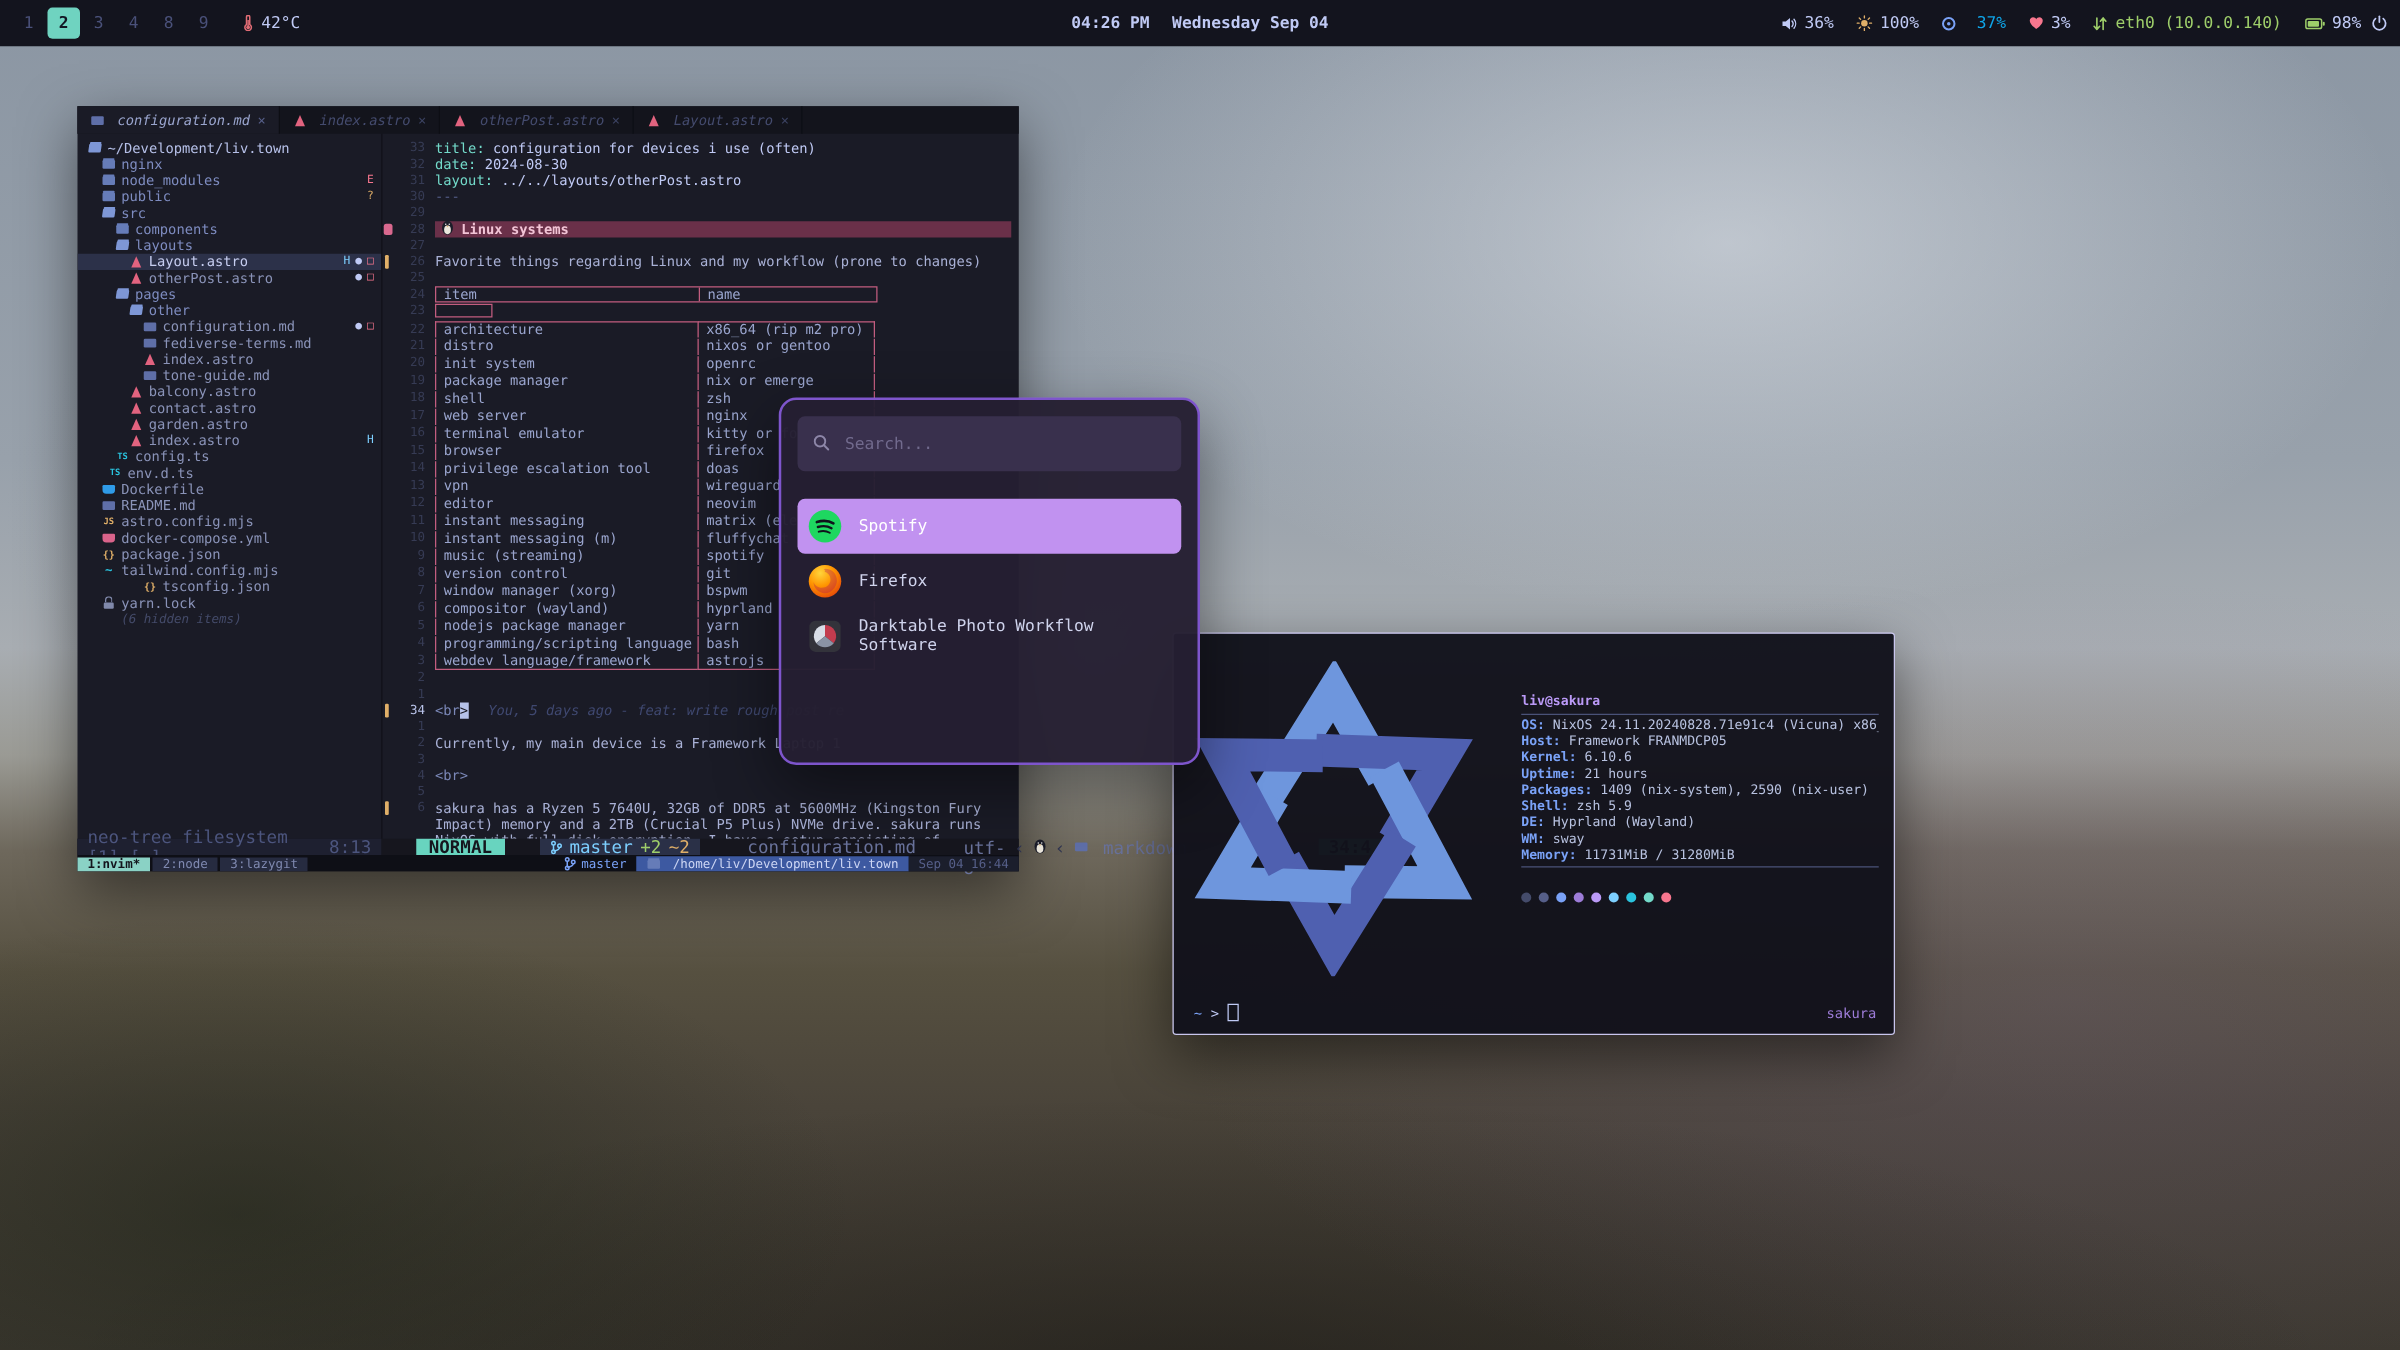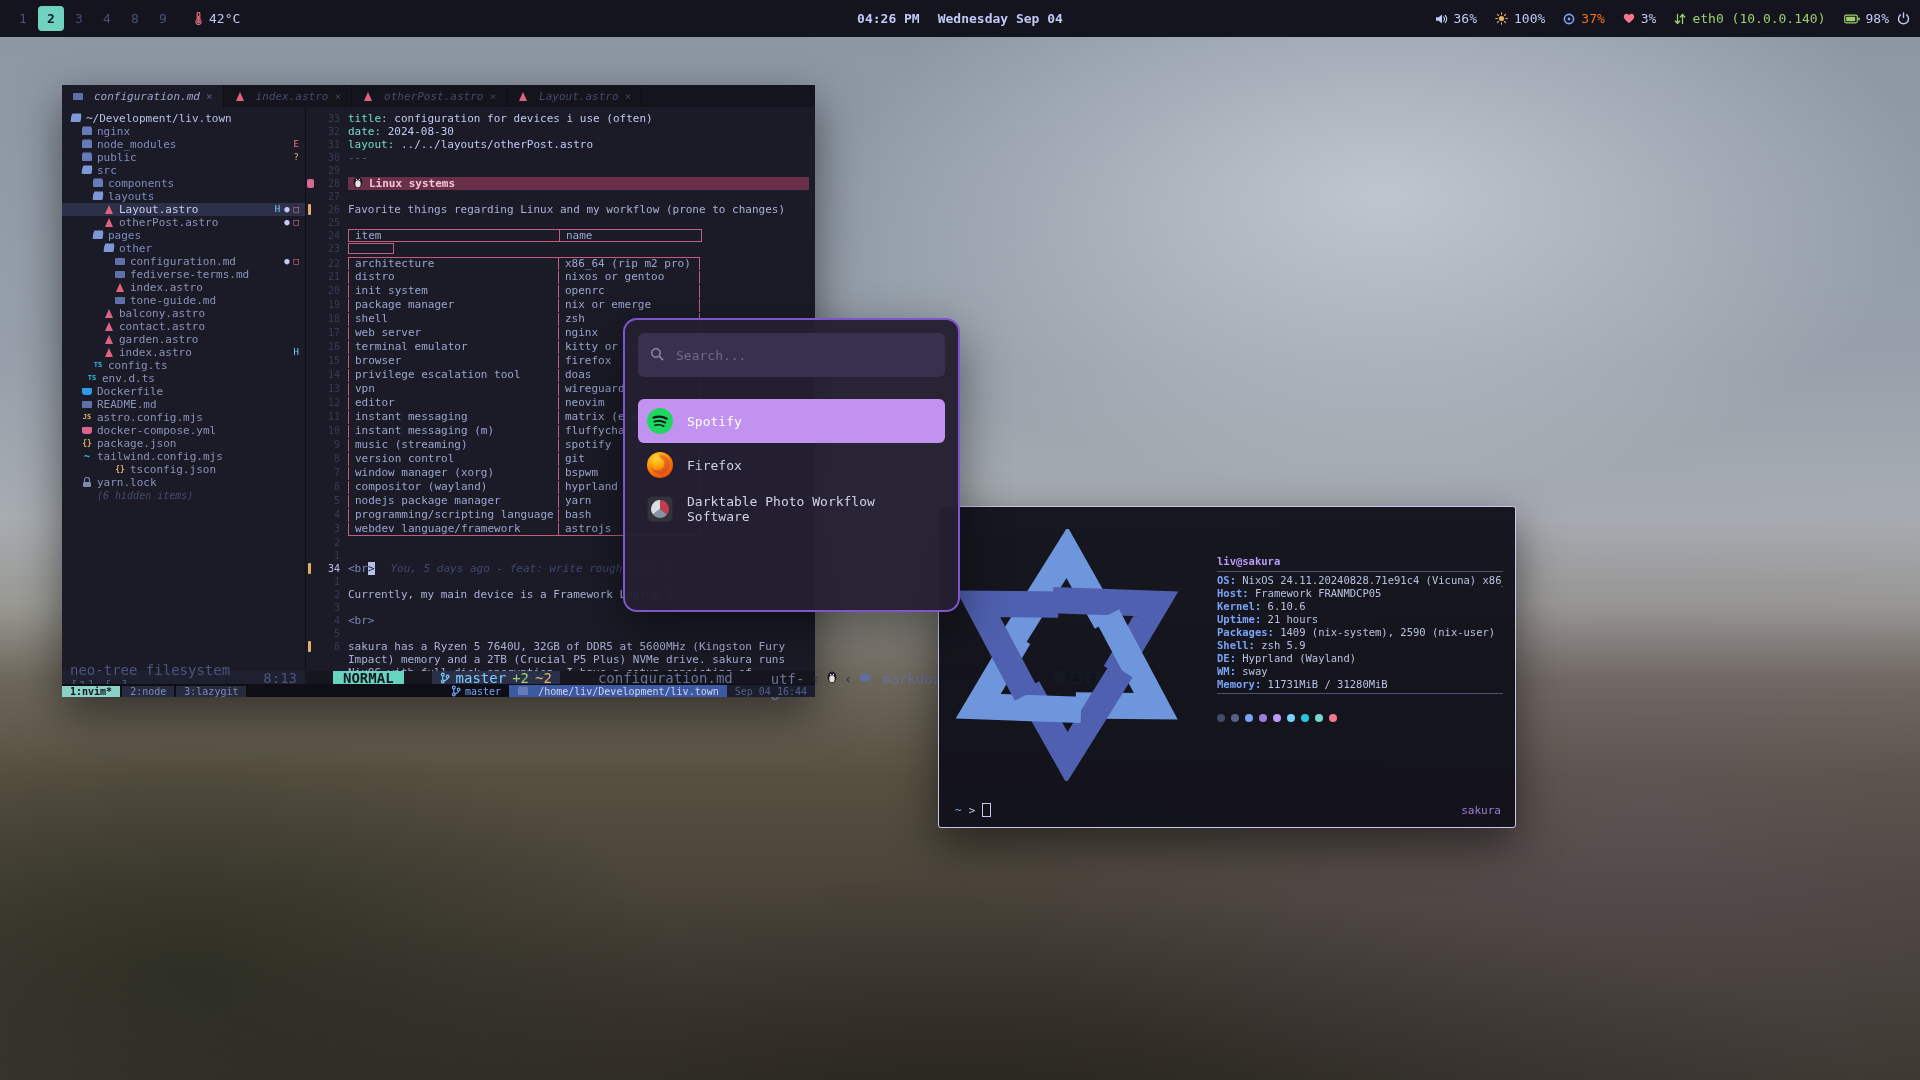--- a/index.html
+++ b/index.html
@@ -181,21 +181,21 @@
           </span>
           <span class="mval" style="color: rgb(192, 202, 245);">100%</span>
         </div>
         <div class="mod">
           <span class="mico" style="color: rgb(122, 162, 247);">
             <svg width="12" height="12" viewBox="0 0 12 12">
               <circle cx="6" cy="6" r="4.6" fill="none" stroke="currentColor" stroke-width="1.6"></circle>
               <circle cx="6" cy="6" r="1.4" fill="currentColor"></circle>
             </svg>
           </span>
-          <span class="mval" style="color: #f97316;">37%</span>
+          <span class="mval" style="color: #0ea5e9; margin-left: 10px;">37%</span>
         </div>
         <div class="mod">
           <span class="mico" style="color: rgb(247, 118, 142);">
             <svg width="12" height="11" viewBox="0 0 12 11">
               <path d="M6 10.2S.8 6.8.8 3.6C.8 1.9 2.1.8 3.5.8 4.6.8 5.5 1.4 6 2.3 6.5 1.4 7.4.8 8.5.8c1.4 0 2.7 1.1 2.7 2.8 0 3.2-5.2 6.6-5.2 6.6z" fill="currentColor"></path>
             </svg>
           </span>
           <span class="mval" style="color: rgb(192, 202, 245);">3%</span>
         </div>
         <div class="mod">

